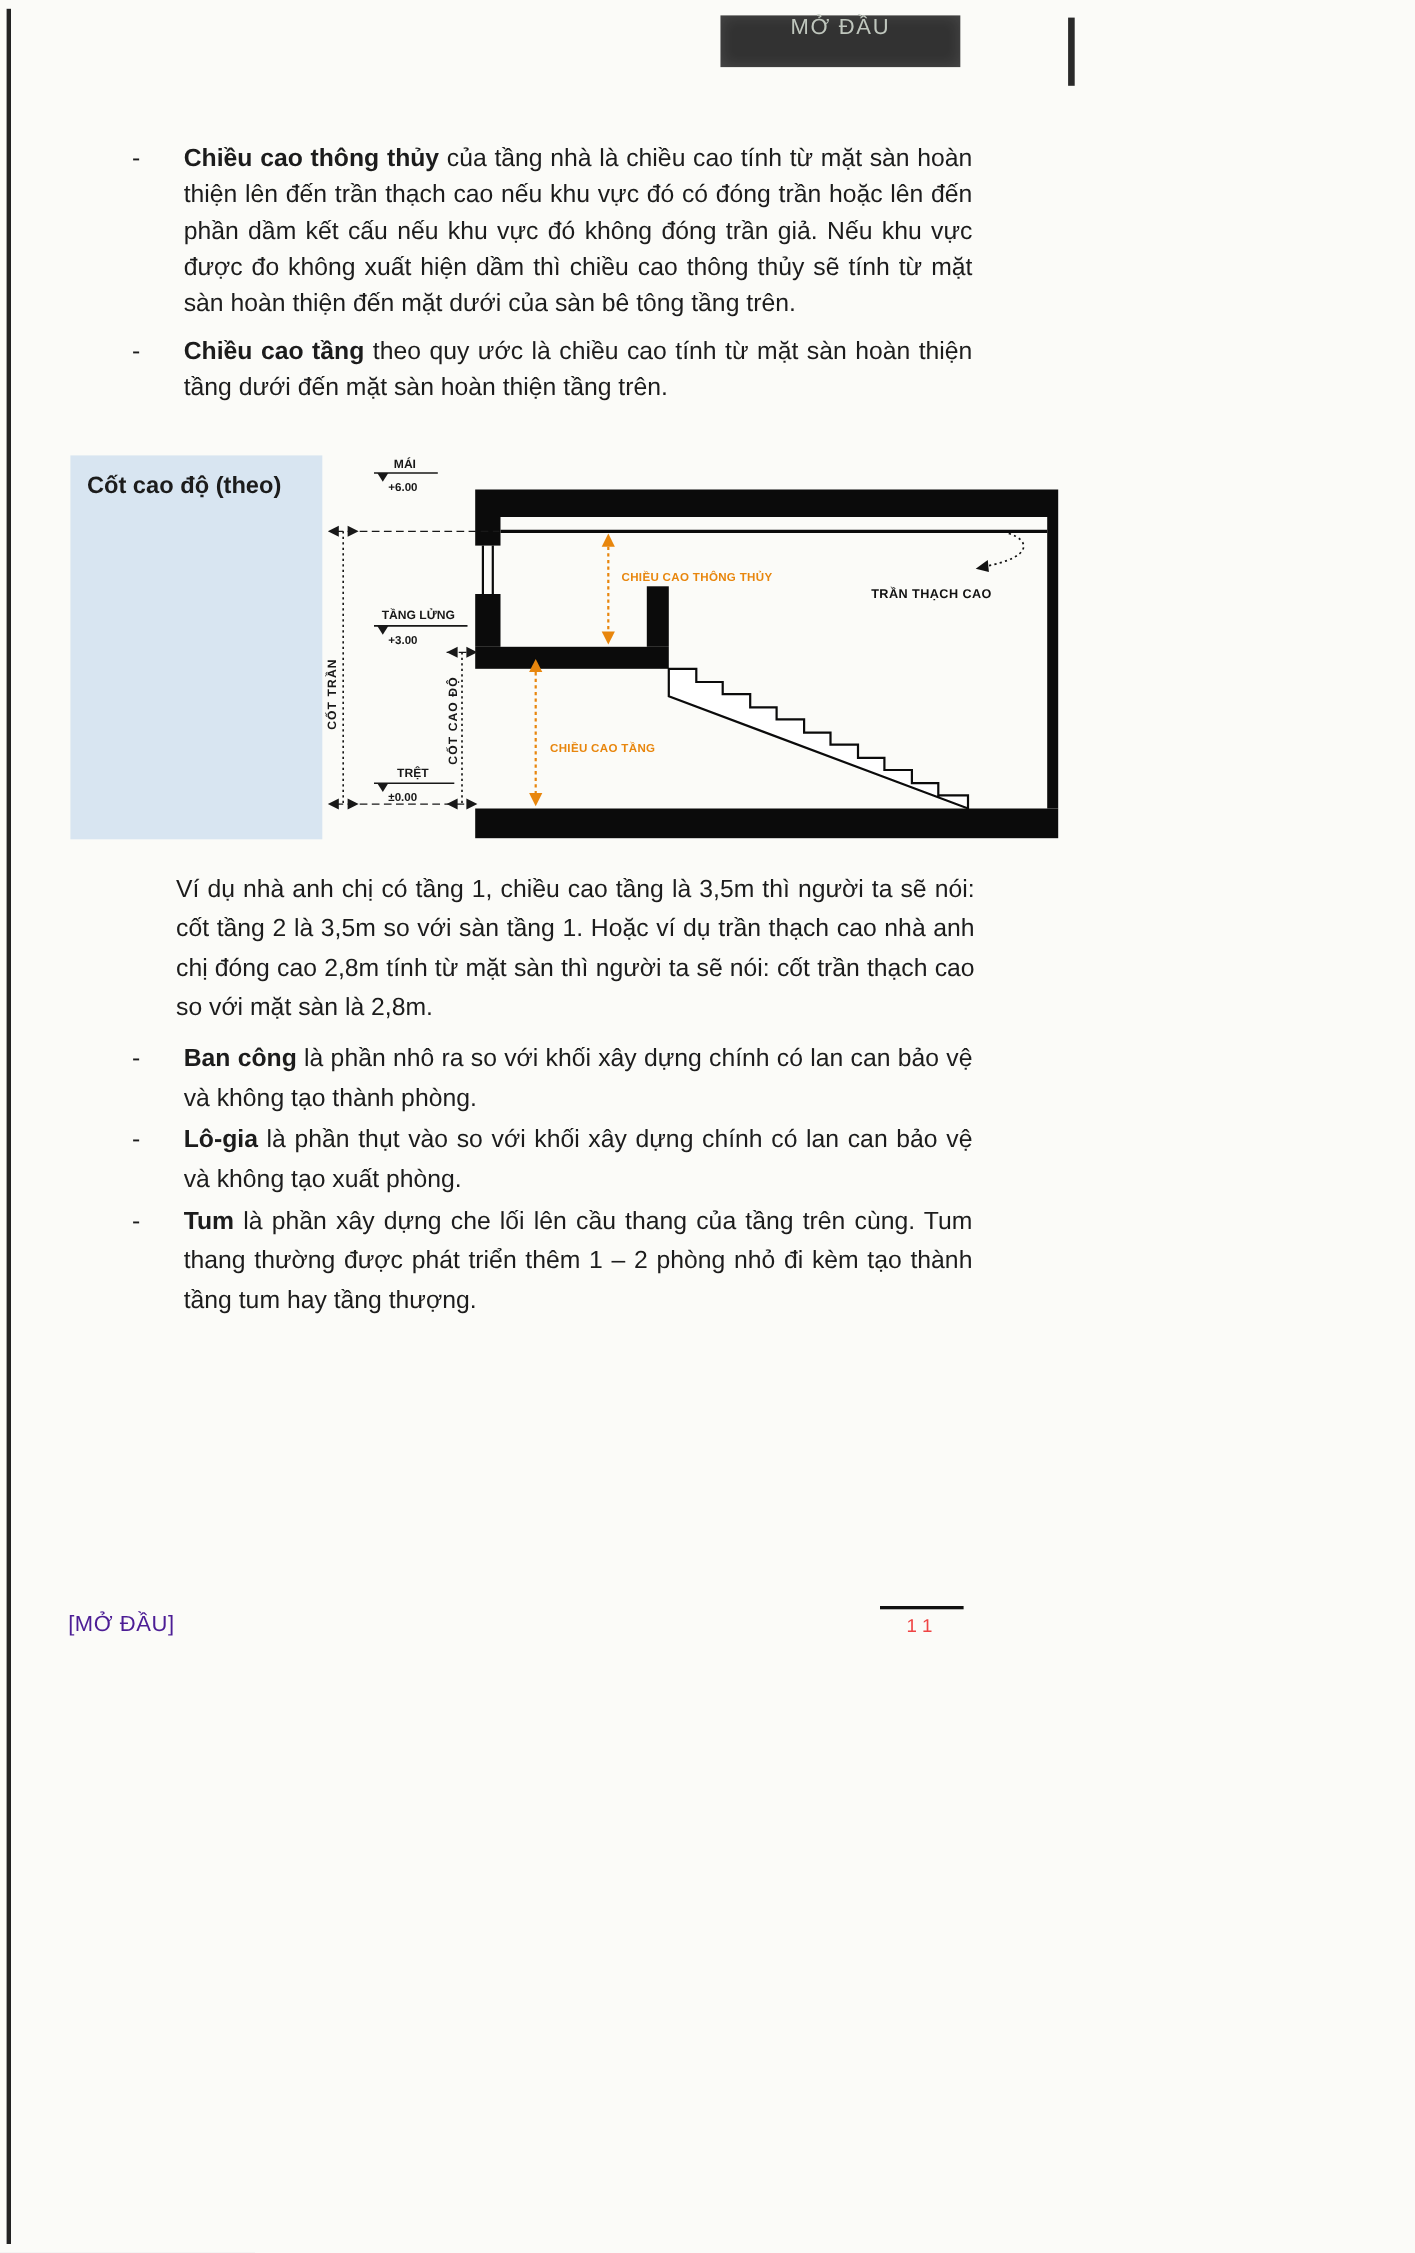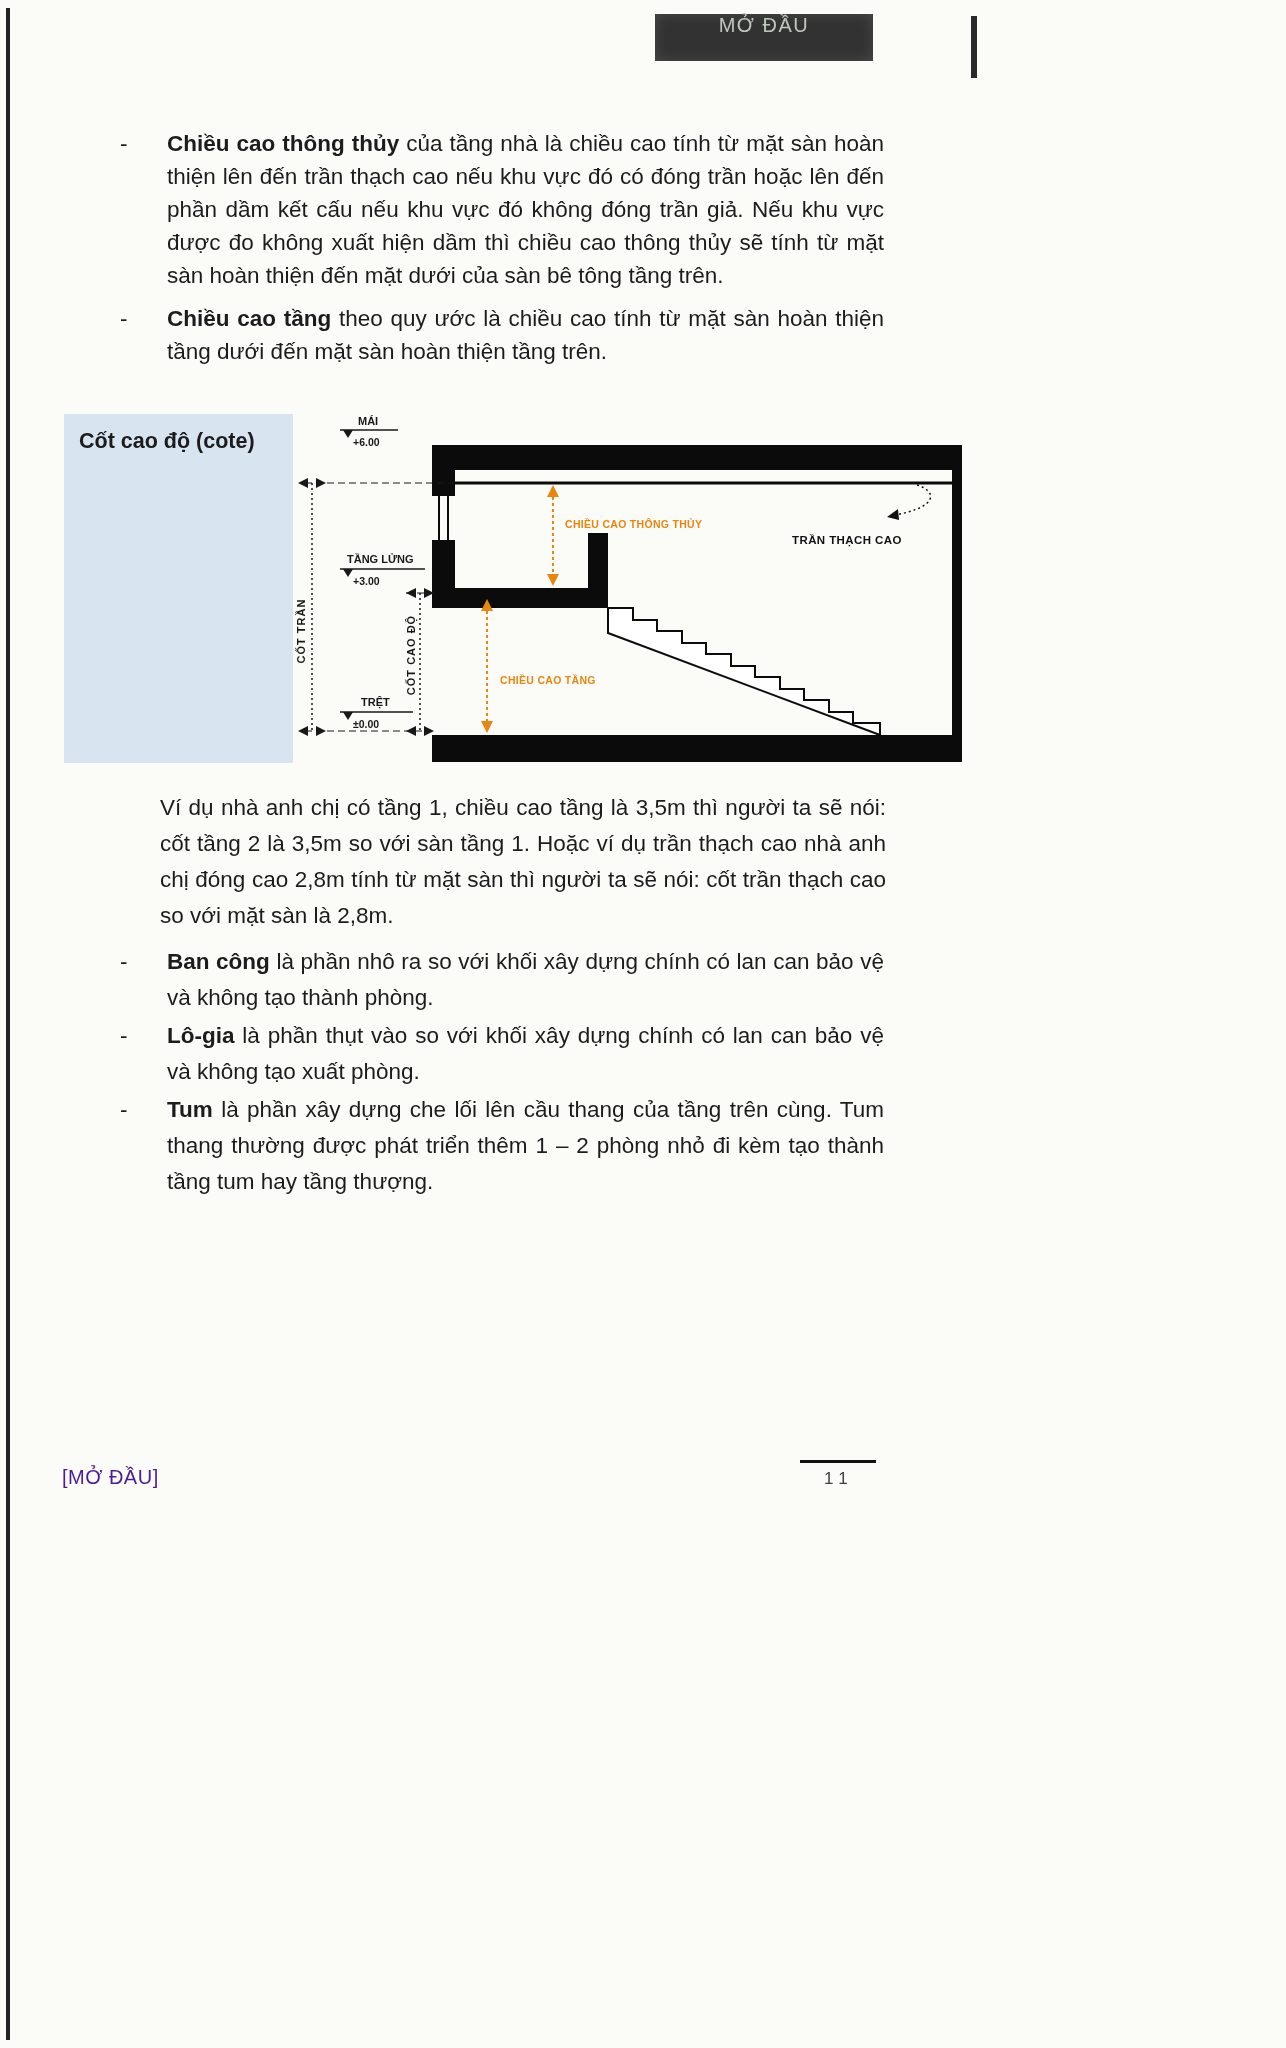--- a/index.html
+++ b/index.html
@@ -31,21 +31,21 @@
   .callout-body{font-style:italic;font-size:21px;line-height:31px;}
   svg.diagram{position:absolute;left:295px;top:403px;}
   svg text{font-family:"Liberation Sans",sans-serif;}
   .lvl-label{font-size:11px;font-weight:bold;fill:#181818;}
   .lvl-val{font-size:10.5px;font-weight:bold;fill:#181818;}
   .dim-label{font-size:11px;font-weight:bold;fill:#181818;letter-spacing:1px;}
   .orange-label{font-size:10.5px;font-weight:bold;fill:#e8860d;letter-spacing:.3px;}
   .blk-label{font-size:11.5px;font-weight:bold;fill:#111;letter-spacing:.4px;}
   .footer-left{position:absolute;left:62px;top:1466px;font-size:20px;color:#4c1d95;letter-spacing:.5px;}
   .pageno-line{position:absolute;left:800px;top:1460px;width:76px;height:3px;background:#111;}
-  .pageno{position:absolute;left:824px;top:1469px;font-size:17px;letter-spacing:6px;color:#404040;}
+  .pageno{position:absolute;left:824px;top:1469px;font-size:17px;letter-spacing:6px;color:#ef4444;}
 </style>
 </head>
 <body>
 
 <div class="page">
 
   <div class="spine"></div>
   <div class="edge-mark"></div>
 
   <div class="header-badge">
@@ -56,21 +56,21 @@
     <span class="dash">-</span>
     <span class="content"><span class="b">Chiều cao thông thủy</span><span> của tầng nhà là chiều cao tính từ mặt sàn hoàn thiện lên đến trần thạch cao nếu khu vực đó có đóng trần hoặc lên đến phần dầm kết cấu nếu khu vực đó không đóng trần giả. Nếu khu vực được đo không xuất hiện dầm thì chiều cao thông thủy sẽ tính từ mặt sàn hoàn thiện đến mặt dưới của sàn bê tông tầng trên.</span></span>
   </div>
 
   <div class="bullet body-text" style="top:302px">
     <span class="dash">-</span>
     <span class="content"><span class="b">Chiều cao tầng</span><span> theo quy ước là chiều cao tính từ mặt sàn hoàn thiện tầng dưới đến mặt sàn hoàn thiện tầng trên.</span></span>
   </div>
 
   <div class="callout">
-    <div class="callout-title">Cốt cao độ (cote)</div>
+    <div class="callout-title">Cốt cao độ (theo)</div>
   </div>
 
   <svg class="diagram" width="680" height="372" viewBox="0 0 680 372">
 
     <g>
 
       <rect x="137" y="42" width="530" height="25" fill="#0b0b0b"></rect>
 
       <rect x="137" y="67" width="23" height="26" fill="#0b0b0b"></rect>
       <rect x="137" y="137" width="23" height="48" fill="#0b0b0b"></rect>

